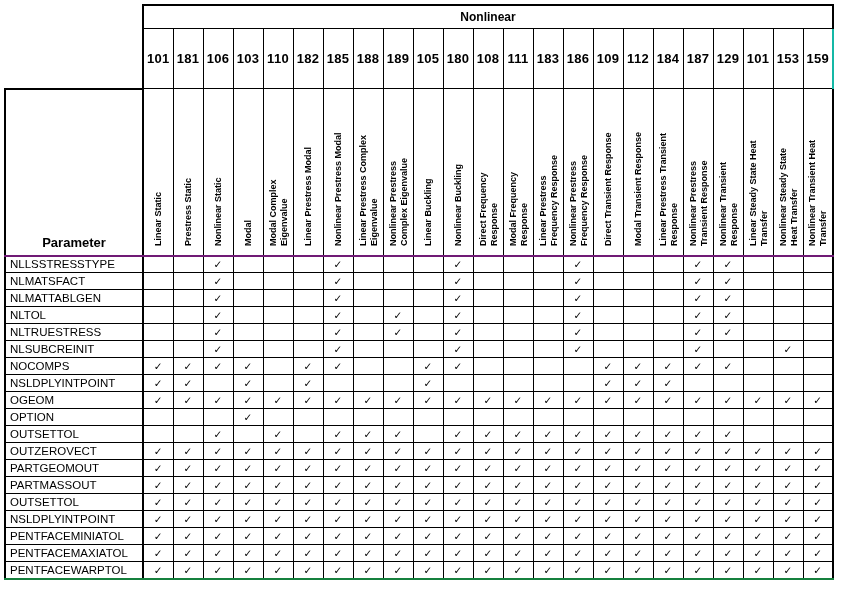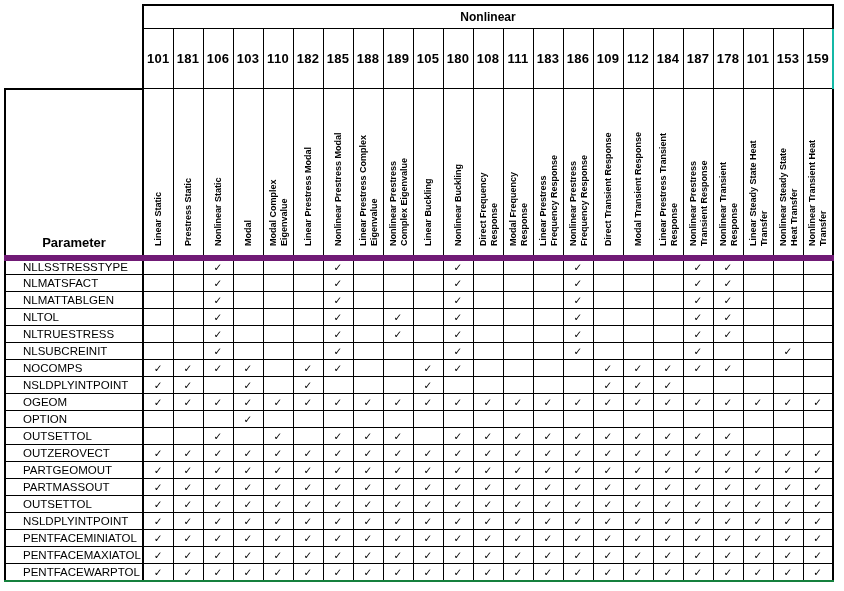--- a/index.html
+++ b/index.html
@@ -41,21 +41,21 @@
     letter-spacing: 0.3px;
   }
   tr.numbers-row th:first-child { border-left: 2px solid #000; }
   tr.numbers-row th:last-child  { border-right: 2px solid #14b8a6; }
 
   
   tr.labels-row th {
     height: 160px;
     vertical-align: bottom;
     text-align: center;
-    border-bottom: 6px solid #701a75;
+    border-bottom: 2px solid #701a75;
     padding-bottom: 5px;
   }
   tr.labels-row th:last-child { border-right: 2px solid #000; }
 
   th.param-head {
     border-left: 2px solid #000;
     border-top: 2px solid #000;
     border-right: 2px solid #000;
     font-size: 13px;
     font-weight: bold;
@@ -77,21 +77,21 @@
   }
 
   
   tbody tr { height: 17px; }
   tbody td.param-cell {
     border-left: 2px solid #000;
     border-right: 2px solid #000;
     font-size: 11.5px;
     text-align: left;
     vertical-align: middle;
-    padding-left: 17px;
+    padding-left: 4px;
     white-space: nowrap;
     overflow: hidden;
   }
   tbody td.check-cell {
     text-align: center;
     vertical-align: middle;
     font-size: 10.5px;
     line-height: 1;
   }
   tbody td:last-child { border-right: 2px solid #000; }
@@ -124,21 +124,21 @@
           <th>105</th>
           <th>180</th>
           <th>108</th>
           <th>111</th>
           <th>183</th>
           <th>186</th>
           <th>109</th>
           <th>112</th>
           <th>184</th>
           <th>187</th>
-          <th>178</th>
+          <th>129</th>
           <th>101</th>
           <th>153</th>
           <th>159</th>
         </tr>
       <tr class="labels-row">
         <th class="param-head">Parameter</th>
       <th><div class="rot">Linear Static</div></th>
           <th><div class="rot">Prestress Static</div></th>
           <th><div class="rot">Nonlinear Static</div></th>
           <th><div class="rot">Modal</div></th>

